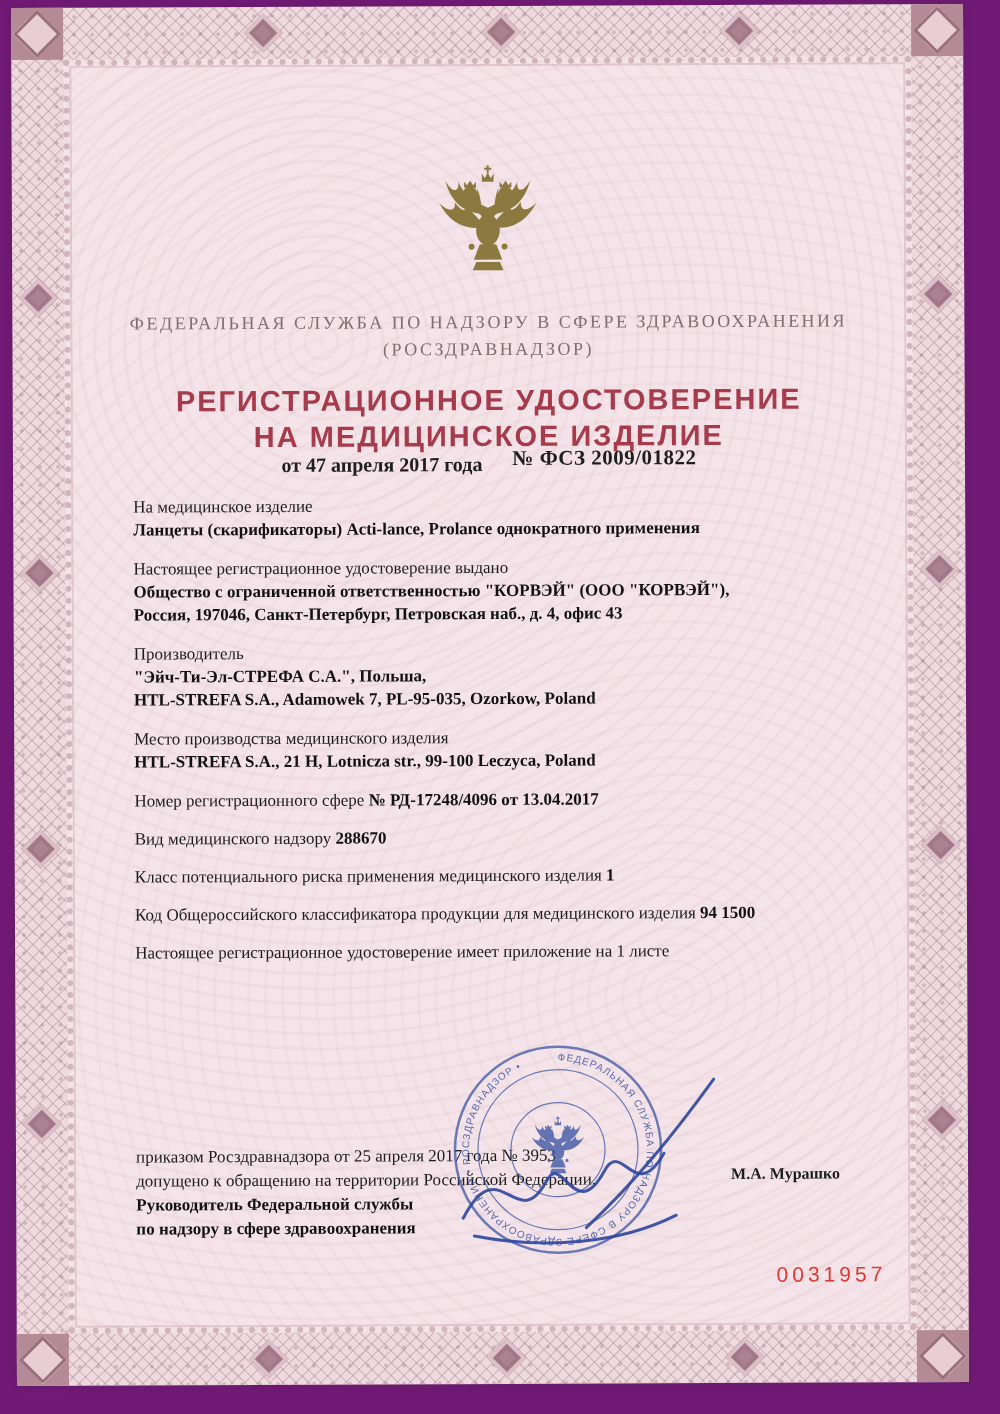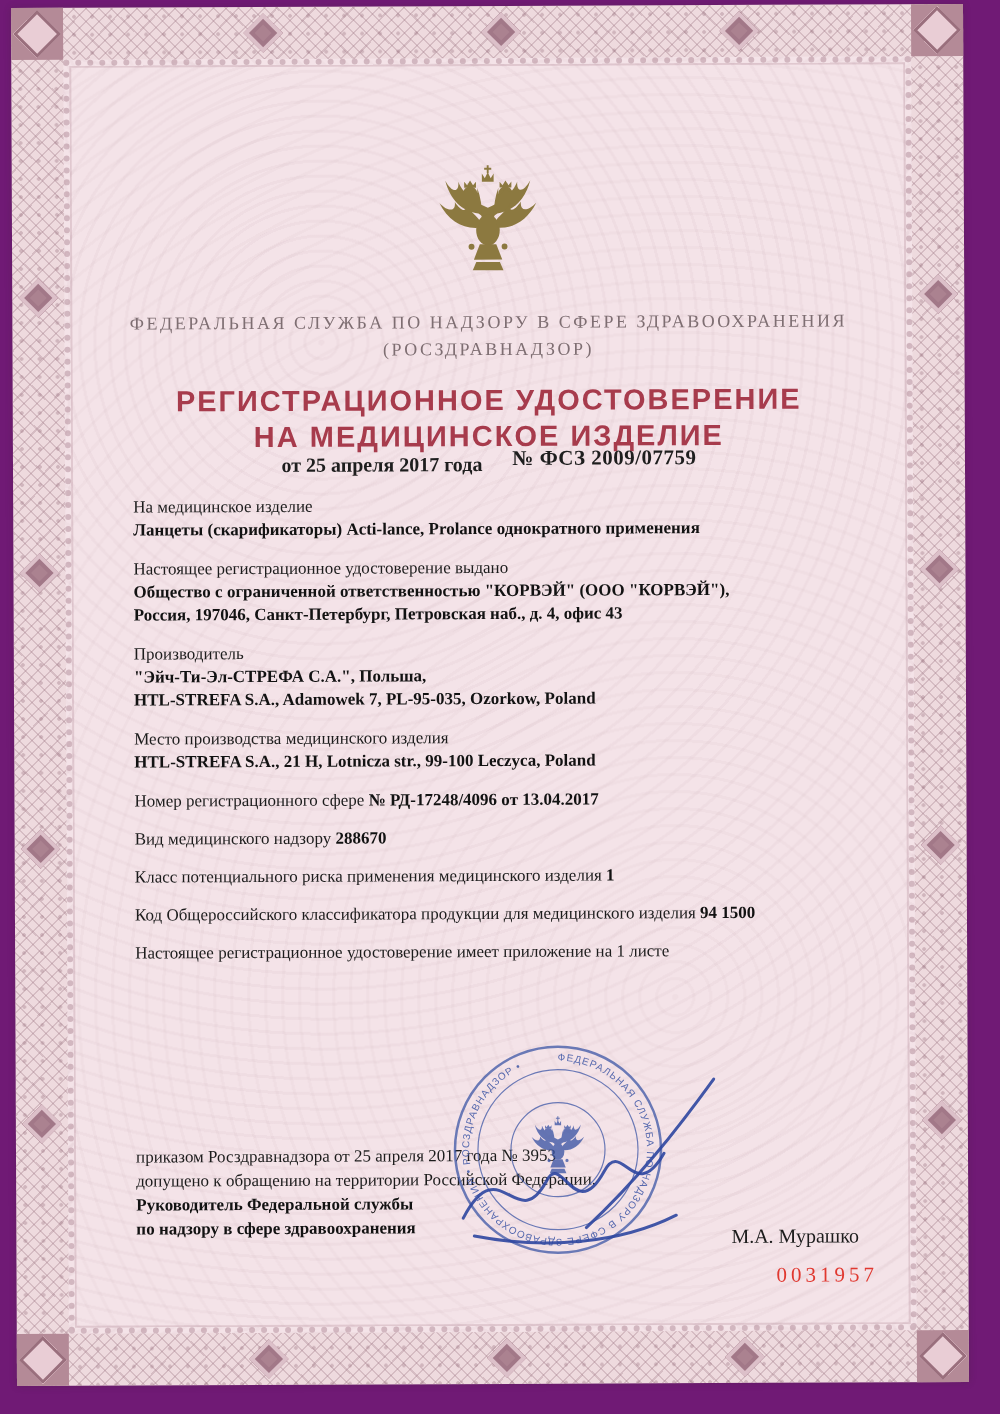--- a/index.html
+++ b/index.html
@@ -44,22 +44,22 @@
          font-family:"Liberation Sans",sans-serif;font-weight:bold;
          font-size:29px;line-height:36px;letter-spacing:2px;color:#a73b4c;}
   .dateline{position:absolute;top:447px;left:0;right:0;display:flex;justify-content:center;gap:30px;
             font-weight:bold;font-size:20px;color:#1e1e1e;}
   .dateline .number{transform:translateY(-7px);font-size:21px;letter-spacing:.5px;}
   .body{position:absolute;left:120px;width:748px;top:488px;font-size:17px;line-height:23px;}
   .row{margin:0 0 16px 0;}
   .row.tight{margin-bottom:15px;}
   .b{font-weight:bold;color:#121212;}
   .footer{position:absolute;left:120px;top:1138px;font-size:17px;line-height:24px;width:640px;}
-  .signer-name{position:absolute;left:715px;top:1220px;font-weight:normal;font-size:20px;}
-  .serial{position:absolute;left:760px;top:1258px;font-family:Liberation Serif, serif;
+  .signer-name{position:absolute;left:715px;top:1160px;font-weight:bold;font-size:16px;}
+  .serial{position:absolute;left:760px;top:1258px;font-family:Liberation Sans, sans-serif;
           font-size:21px;letter-spacing:4px;color:#e03830;}
   
   .stamp-sig{position:absolute;left:392px;top:1014px;width:330px;height:260px;}
   .st-ring{fill:none;stroke:#3c55a5;opacity:.75;}
   .st-text{fill:#3c55a5;opacity:.85;font-family:"Liberation Sans",sans-serif;font-size:10px;letter-spacing:1px;}
   .st-eagle{color:#3c55a5;opacity:.78;}
   .sig-g path{stroke:#2e46a0;stroke-width:3;fill:none;opacity:.9;stroke-linecap:round;}
   .defs-hidden{position:absolute;width:0;height:0;overflow:hidden;}
 </style>
 </head>
@@ -128,22 +128,22 @@
         <div>ФЕДЕРАЛЬНАЯ СЛУЖБА ПО НАДЗОРУ В СФЕРЕ ЗДРАВООХРАНЕНИЯ</div>
         <div>(РОСЗДРАВНАДЗОР)</div>
       </div>
 
       <div class="title">
         <div>РЕГИСТРАЦИОННОЕ УДОСТОВЕРЕНИЕ</div>
         <div>НА МЕДИЦИНСКОЕ ИЗДЕЛИЕ</div>
       </div>
 
       <div class="dateline">
-        <span class="date">от 25 апреля 2017 года</span>
-        <span class="number">№  ФСЗ 2009/07759</span>
+        <span class="date">от 47 апреля 2017 года</span>
+        <span class="number">№  ФСЗ 2009/01822</span>
       </div>
 
       <div class="body">
         <div class="row">
           <div>На медицинское изделие</div>
           <div class="b">Ланцеты (скарификаторы) Acti-lance, Prolance однократного применения</div>
         </div>
 
         <div class="row">
           <div>Настоящее регистрационное удостоверение выдано</div>

